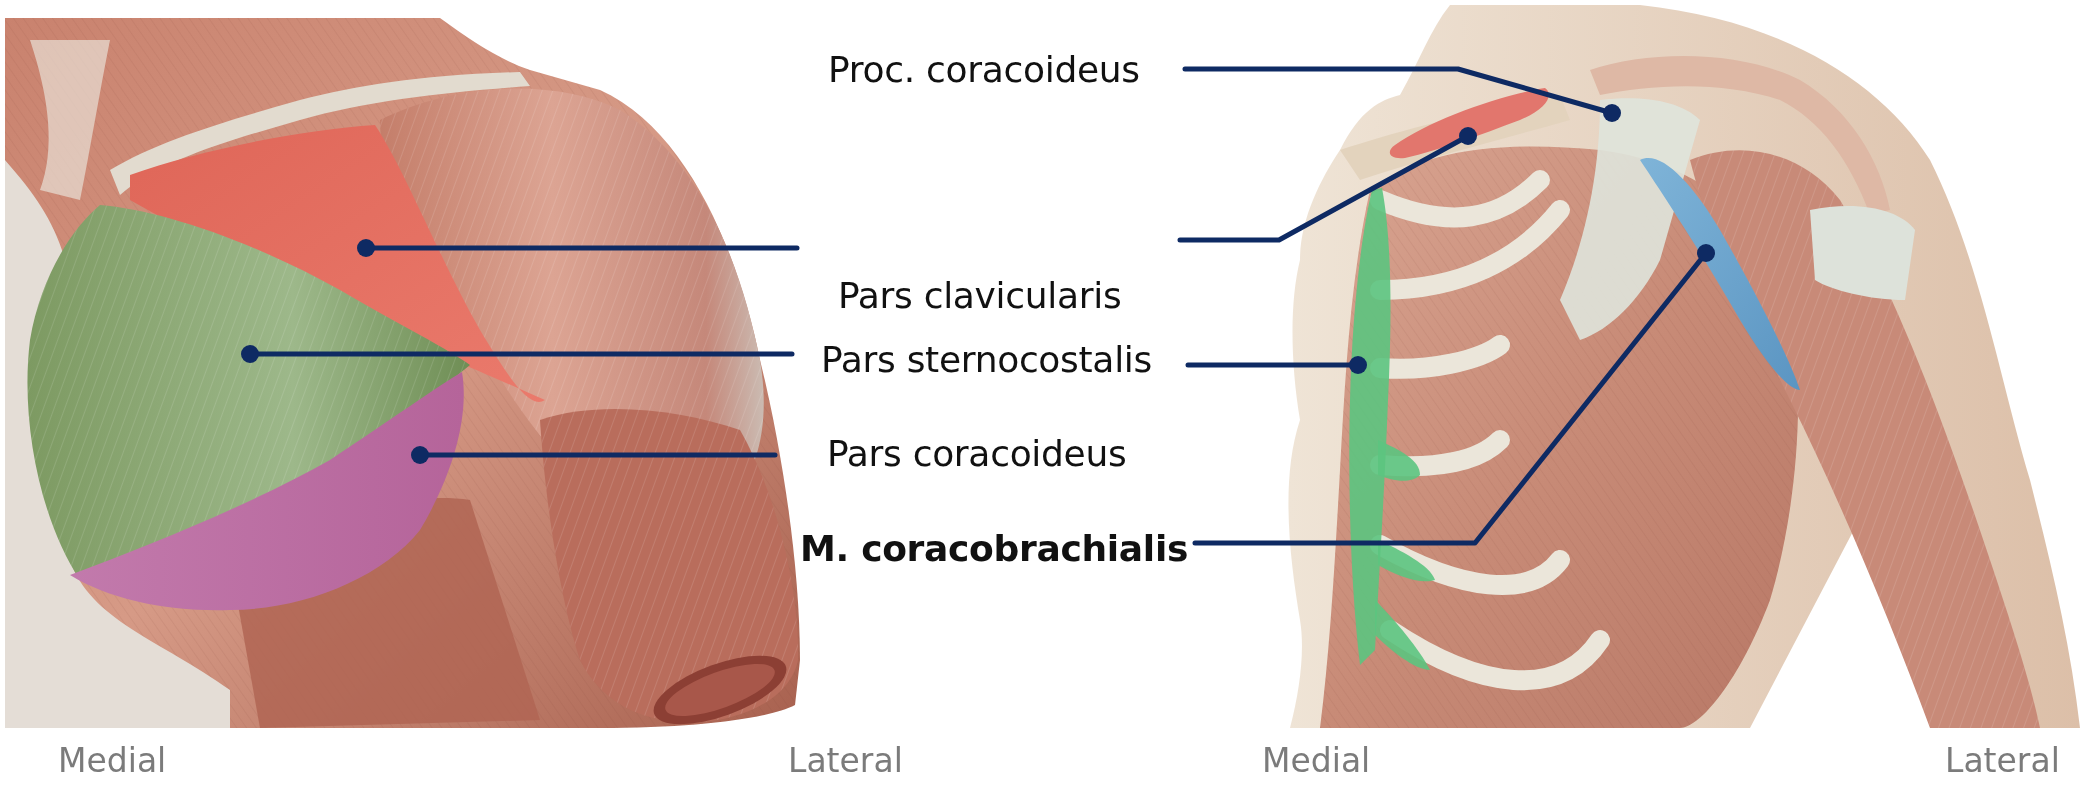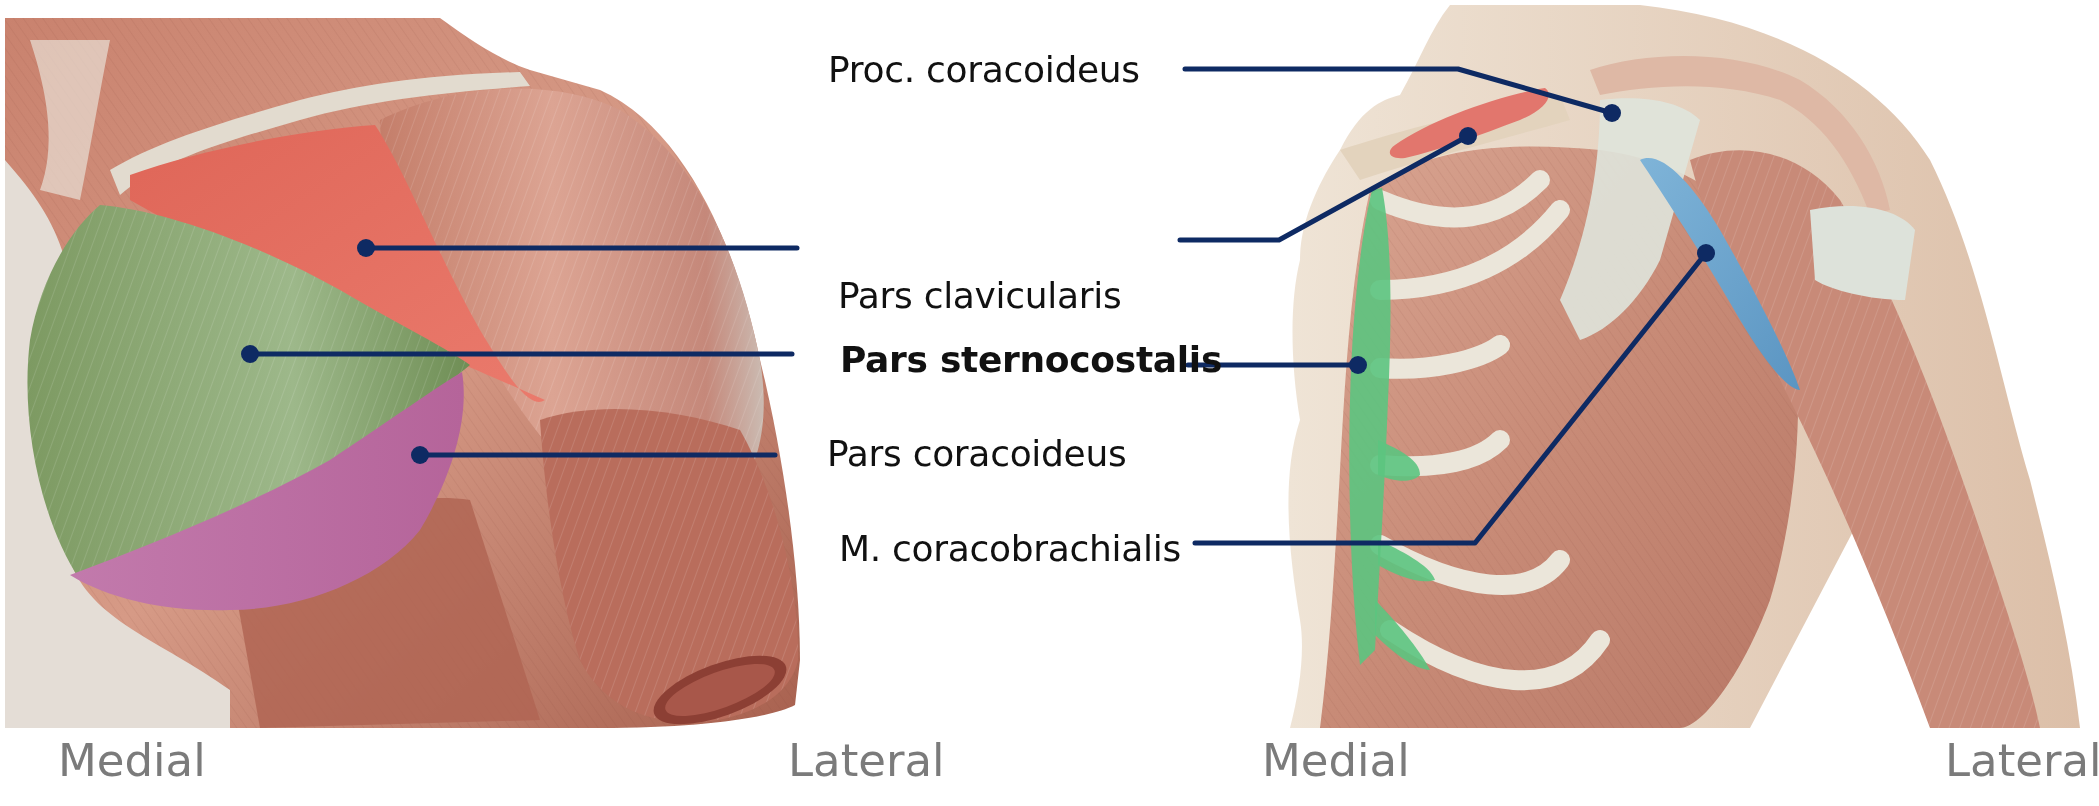--- a/index.html
+++ b/index.html
@@ -2,22 +2,22 @@
 <html><head>
 <meta charset="utf-8">
 <style>
   html, body { margin: 0; padding: 0; background: #ffffff; }
   body { width: 2099px; height: 806px; position: relative; overflow: hidden;
          font-family: "Liberation Sans", "DejaVu Sans", sans-serif; }
   .stage { position: absolute; left: 0; top: 0; width: 2099px; height: 568px; }
   svg.art { position: absolute; left: 0; top: 0; width: 2099px; height: 806px; }
   .label { position: absolute; color: #111111; font-size: 36px; line-height: 40px; white-space: nowrap;
            font-family: "DejaVu Sans", "Liberation Sans", sans-serif; font-weight: 400; letter-spacing: -0.3px; }
-  .label.bold { font-weight: 400; margin-left: 39px; }
-  .dir { position: absolute; color: #7b7b7b; font-size: 45px; line-height: 38px; white-space: nowrap;
+  .label.bold { font-weight: 700; }
+  .dir { position: absolute; color: #7b7b7b; font-size: 33px; line-height: 38px; white-space: nowrap;
          font-family: "DejaVu Sans", "Liberation Sans", sans-serif; }
 </style>
 </head>
 <body>
 
 <div class="stage">
 
   <svg class="art" viewBox="0 0 2099 806" xmlns="http://www.w3.org/2000/svg">
     <defs>
       <linearGradient id="muscleL" x1="0" y1="0" x2="1" y2="1">
@@ -172,21 +172,21 @@
       <circle cx="420" cy="455" r="9"></circle>
       <circle cx="1612" cy="113" r="9"></circle>
       <circle cx="1468" cy="136" r="9"></circle>
       <circle cx="1358" cy="365" r="9"></circle>
       <circle cx="1706" cy="253" r="9"></circle>
     </g>
   </svg>
 
   <div class="label" style="left:828px; top:50px;">Proc. coracoideus</div>
   <div class="label" style="left:838px; top:228px;margin-top:48px;">Pars clavicularis</div>
-  <div class="label" style="left:840px; top:340px;font-weight:bold;">Pars sternocostalis</div>
+  <div class="label" style="left:821px; top:340px;">Pars sternocostalis</div>
   <div class="label" style="left:827px; top:434px;">Pars coracoideus</div>
   <div class="label bold" style="left:800px; top:529px;">M. coracobrachialis</div>
 
   <div class="dir" style="left:58px; top:742px;">Medial</div>
   <div class="dir" style="left:788px; top:742px;">Lateral</div>
   <div class="dir" style="left:1262px; top:742px;">Medial</div>
   <div class="dir" style="left:1945px; top:742px;">Lateral</div>
 </div>
 
 </body></html>

